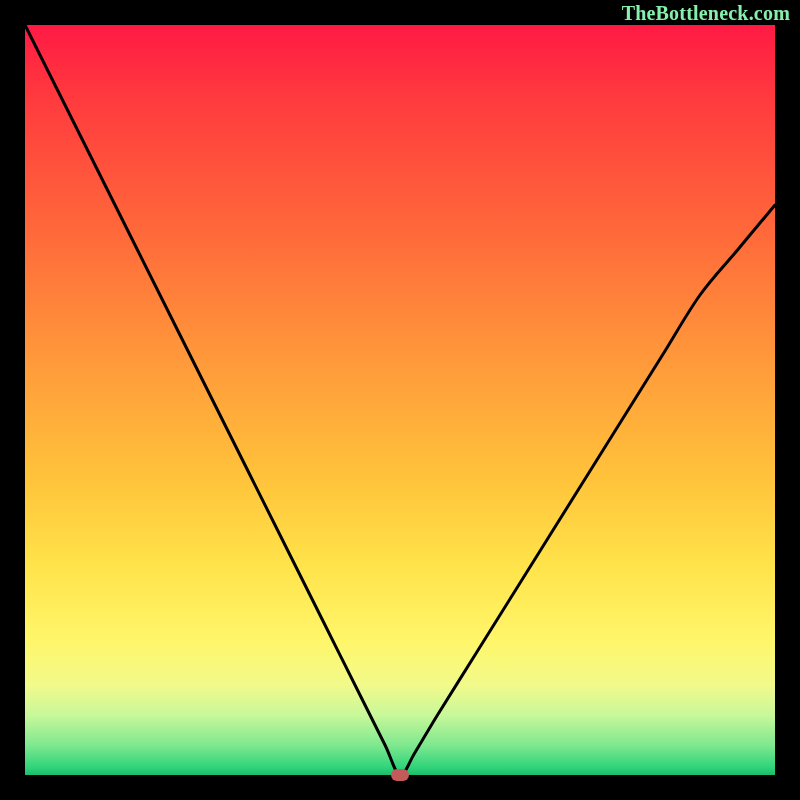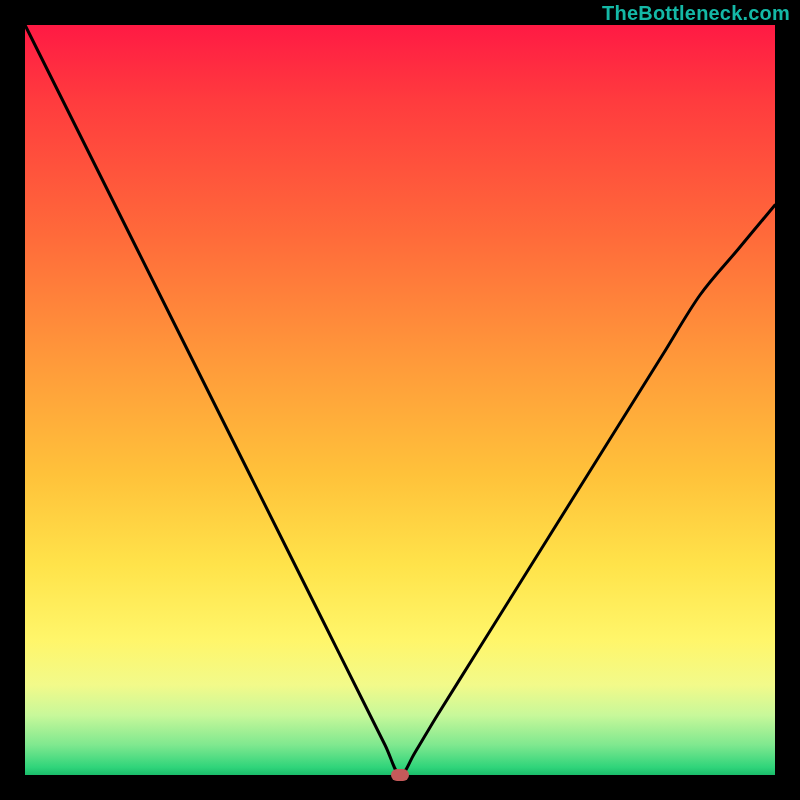--- a/index.html
+++ b/index.html
@@ -44,24 +44,24 @@
     left: 0;
     top: 0;
     width: 750px;
     height: 750px;
     overflow: visible;
   }
   .attribution {
     position: absolute;
     top: 2px;
     right: 10px;
-    font-family: Liberation Sans, sans-serif;
+    font-family: Liberation Serif, serif;
     font-size: 20px;
     font-weight: 600;
-    color: #14b8a6;
+    color: #86efac;
     letter-spacing: 0.2px;
   }
   .marker {
     position: absolute;
     width: 18px;
     height: 12px;
     border-radius: 6px;
     background: #c45a5a;
     transform: translate(-50%, -50%);
   }

